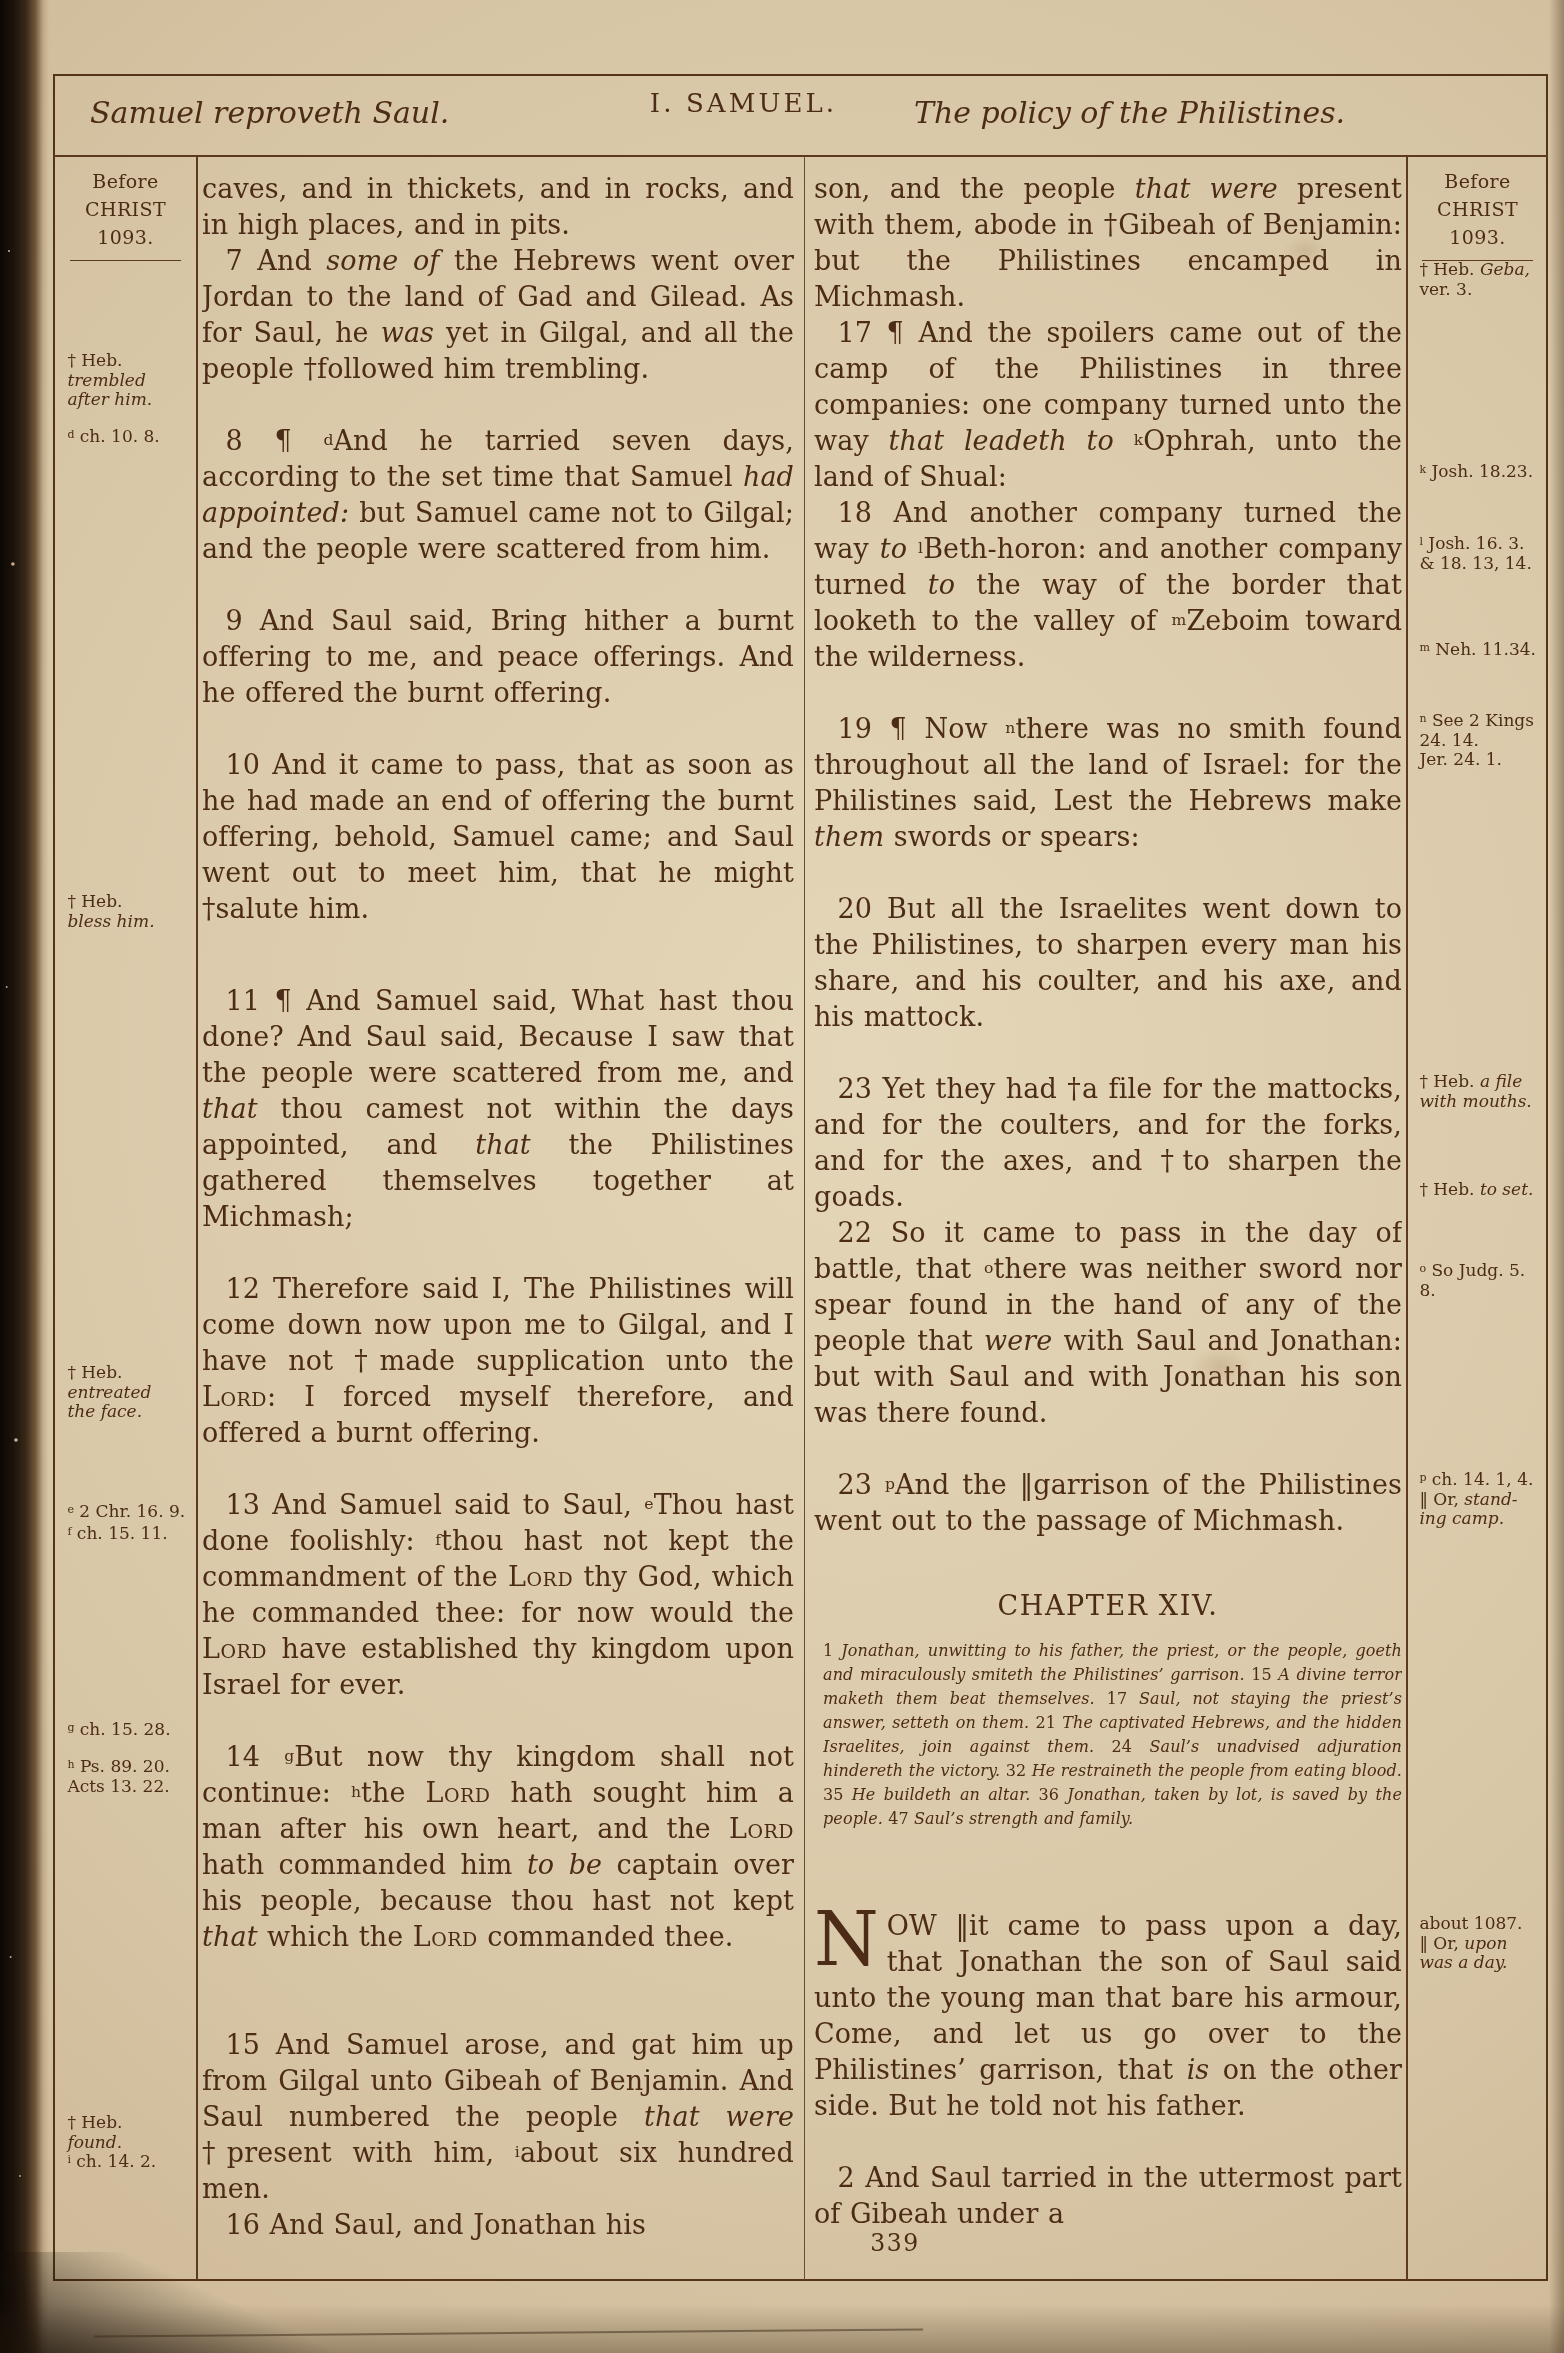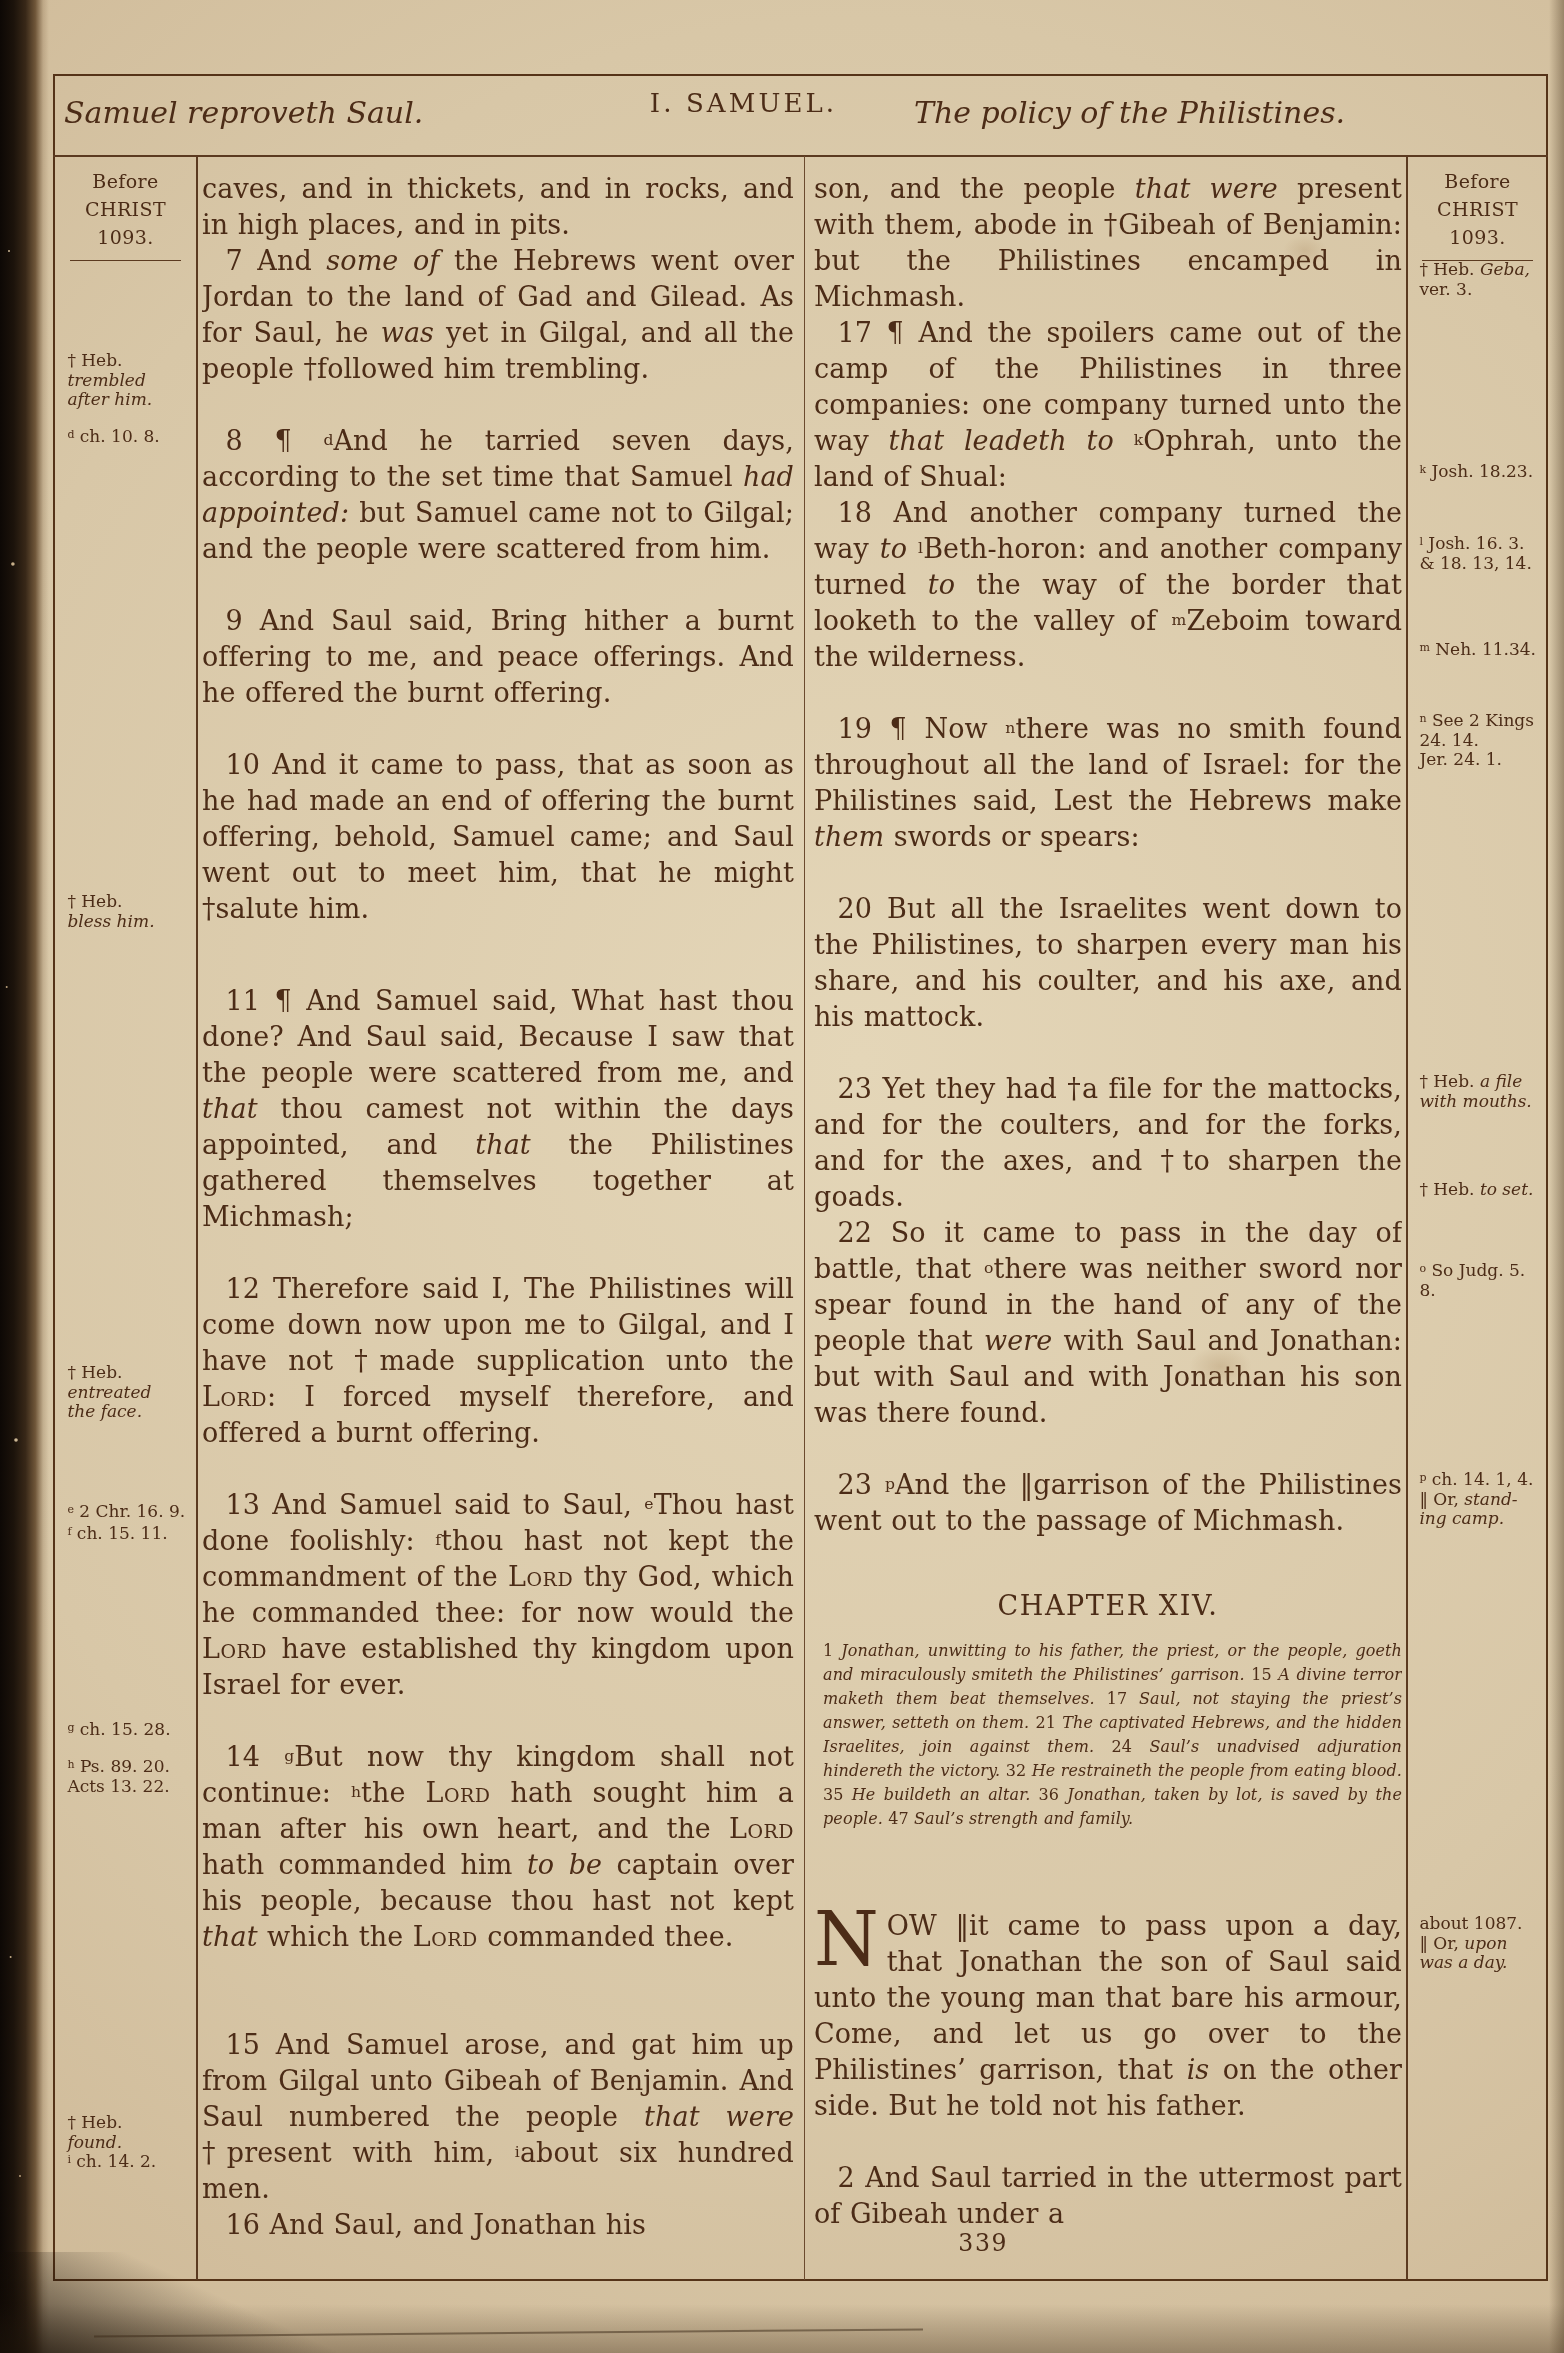--- a/index.html
+++ b/index.html
@@ -15,21 +15,21 @@
   }
   
   .frame{position:absolute;left:53px;top:74px;right:17px;bottom:73px;border:2.3px solid #553318;}
   .hrule{position:absolute;left:53px;right:17px;top:155px;height:1.6px;background:var(--rule);}
   .v-rule{position:absolute;top:156px;bottom:74px;width:1.6px;background:var(--rule);}
   #vr-left{left:196px;}
   #vr-center{left:804px;width:0.8px;background:#6b4a2e;}
   #vr-right{left:1406px;}
   
   .rh{position:absolute;top:95px;font-style:italic;font-size:30px;white-space:nowrap;}
-  #rh-left{left:64px;}
+  #rh-left{left:90px;}
   #rh-right{left:914px;}
   .book-title{position:absolute;top:88px;left:634px;width:219px;text-align:center;
     font-size:26px;letter-spacing:3.1px;white-space:nowrap;}
   
   .col{position:absolute;top:171px;font-size:27px;line-height:36px;text-align:justify;
        letter-spacing:0.1px;word-spacing:0.8px;}
   #col-left{left:202px;width:592px;}
   #col-right{left:814px;width:588px;}
   #ch14-verses{position:absolute;left:814px;width:588px;top:1908px;font-size:27px;line-height:36px;
        text-align:justify;letter-spacing:0.1px;word-spacing:0.8px;}
@@ -47,21 +47,21 @@
   #ch14-summary .n{font-style:normal;}
   
   .margin-col{position:absolute;top:0;height:2354px;width:135px;}
   #margin-left{left:58px;}
   #margin-right{left:1410px;}
   .note{position:absolute;left:9.4px;right:1.6px;font-size:17px;line-height:19.6px;}
   .note sup{font-size:11px;line-height:0;vertical-align:3.9px;}
   .note.bc{left:0;right:0;text-align:center;font-size:19px;line-height:28px;letter-spacing:0.4px;}
   .note.bc::after{content:"";display:block;width:111px;margin:9.4px auto 0;border-top:1.6px solid var(--rule);}
   
-  #folio{position:absolute;left:852px;width:156px;top:2229px;text-align:right;font-size:23.5px;letter-spacing:1.6px;}
+  #folio{position:absolute;left:817px;width:156px;top:2229px;text-align:center;font-size:23.5px;letter-spacing:1.6px;}
   
   .gutter{position:absolute;left:0;top:0;width:49px;height:100%;
     background:linear-gradient(90deg,#0d0805 0%,#1c130b 28%,#382818 52%,#6f5639 72%,rgba(150,124,92,0.35) 88%,rgba(150,124,92,0) 100%);}
   .edge-right{position:absolute;right:0;top:0;width:15.6px;height:100%;
     background:linear-gradient(270deg,rgba(86,66,42,0.5),rgba(86,66,42,0));}
   .edge-bottom{position:absolute;left:0;bottom:0;width:100%;height:50px;
     background:linear-gradient(0deg,rgba(80,60,38,0.45),rgba(80,60,38,0));}
   .corner-shade{position:absolute;left:0;bottom:0;width:336px;height:102px;
     background:linear-gradient(25deg,rgba(18,11,5,0.8),rgba(18,11,5,0) 62%);}
   .page-edge-line{position:absolute;left:94px;bottom:20.3px;width:829px;height:1.6px;

